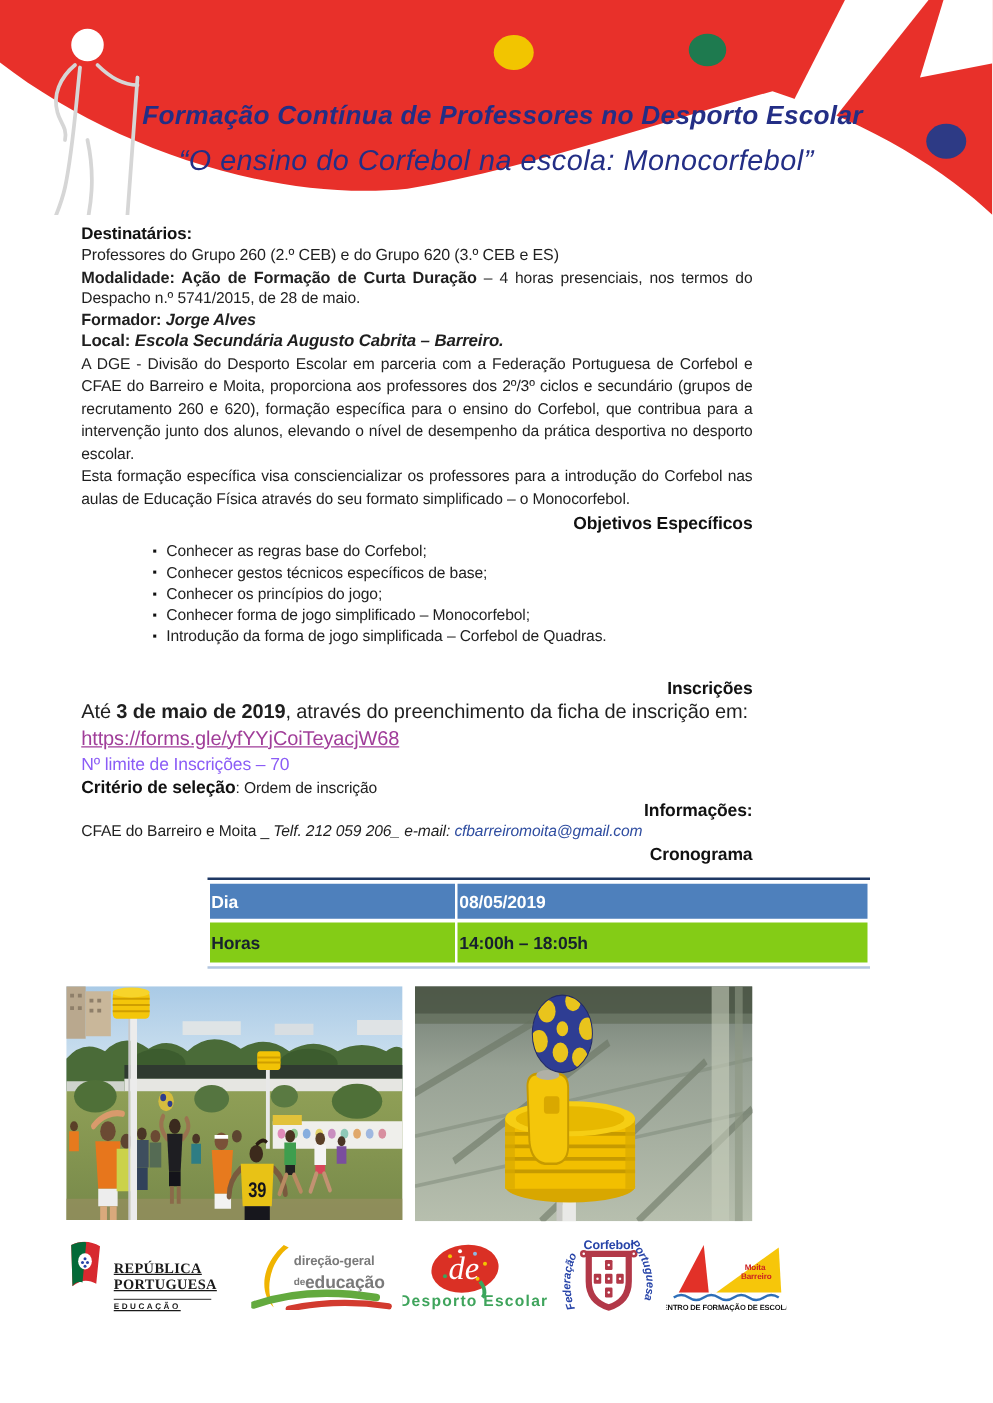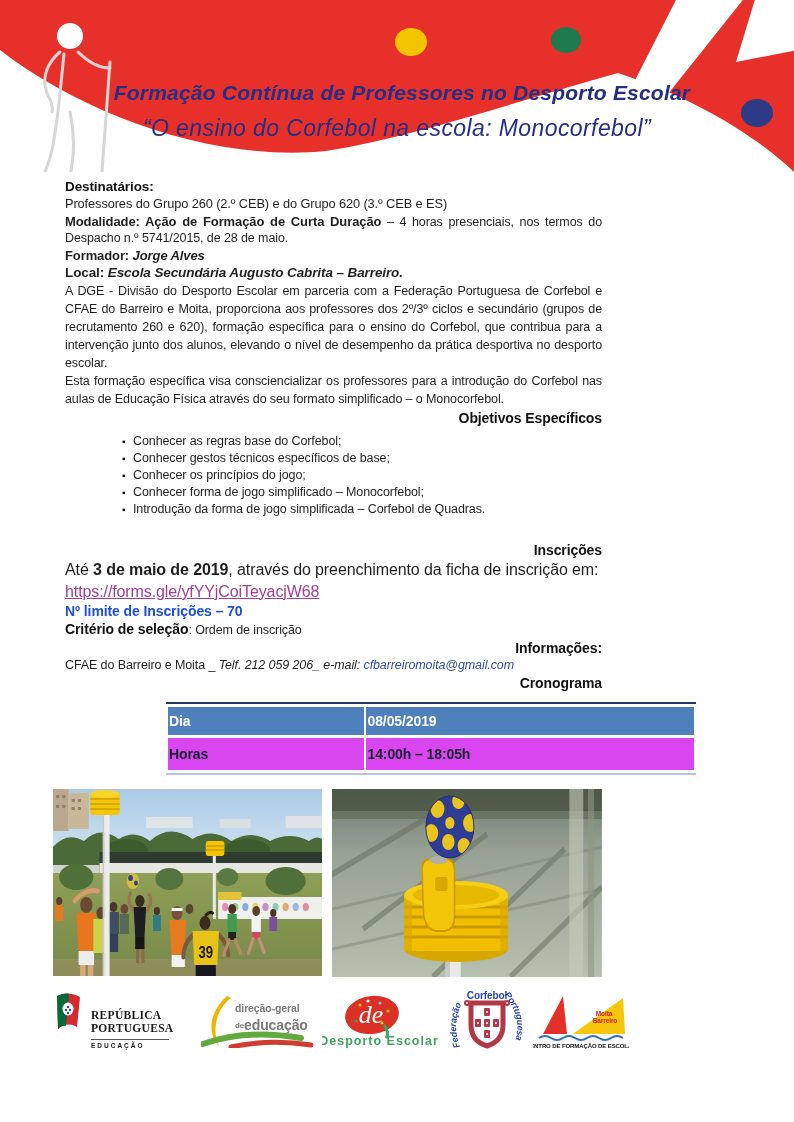--- a/index.html
+++ b/index.html
@@ -35,45 +35,45 @@
   .formador em{font-weight:bold;}
   .local{margin-top:9px;font-size:13.5px;font-weight:bold;}
   .local em{font-weight:bold;}
   .para{margin-top:12px;text-align:justify;line-height:1.45;}
   .h2{margin-top:13px;font-size:14px;font-weight:bold;color:#111;text-align:right;}
   ul.obj{list-style:none;margin:6px 0 0 0;padding:0 0 0 57px;}
   ul.obj li{position:relative;padding-left:11px;line-height:17px;font-size:12.5px;}
   ul.obj li::before{content:"▪";position:absolute;left:0;top:0;font-size:10px;color:#111;}
   .inscr-line{margin-top:8px;font-size:16px;}
   .inscr-line a{color:#a03d99;text-decoration:underline;}
-  .limite{margin-top:12px;font-size:14px;font-weight:bold;color:#1d4ed8;}
+  .limite{margin-top:12px;font-size:14px;font-weight:normal;color:#8b5cf6;}
   .criterio{margin-top:10px;}
   .criterio .lab{font-weight:bold;font-size:14px;color:#111;}
   .informacoes{margin-top:9px;}
   .cfae{margin-top:8px;font-size:12.5px;}
   .cfae .it{font-style:italic;}
   .cfae .email{font-style:italic;color:#2f4da0;}
   .cronograma-h{margin-top:14px;}
 
   
   .tbl-wrap{margin:10px 0 0 101px;width:530px;border-top:2px solid #1f3864;border-bottom:2px solid #b3c6e0;}
   table.crono{border-collapse:separate;border-spacing:2px 3px;width:530px;}
   table.crono td{font-weight:bold;font-size:14px;}
   table.crono tr.hd td{background:#4e80bc;color:#fff;height:26px;}
-  table.crono tr.rw td{background:#d946ef;color:#17212e;height:30px;}
+  table.crono tr.rw td{background:#84cc16;color:#17212e;height:30px;}
   td.c1{width:196px;} td.c2{width:328px;margin-top:40px;}
 
   
   .photos-row{display:flex;gap:10px;margin:14px 0 0 -12px;}
   .photo{display:block;}
 
   
   .logos-row{display:flex;align-items:center;justify-content:space-between;margin:13px -27px 0 -12px;height:62px;}
   .logo-republica{display:flex;align-items:flex-start;gap:8px;width:140px;}
-  .rp-text{font-family:"Liberation Serif",serif;font-weight:bold;font-size:11.5px;line-height:1.15;color:#1a1a1a;letter-spacing:.3px;margin-top:16px;}
+  .rp-text{font-family:"Liberation Serif",serif;font-weight:bold;font-size:11.5px;line-height:1.15;color:#1a1a1a;letter-spacing:.3px;margin-top:16px;text-decoration:underline;}
   .rp-sub{font-family:"Liberation Sans",sans-serif;font-weight:bold;font-size:6.5px;letter-spacing:2px;border-top:1px solid #555;margin-top:4px;padding-top:2px;width:78px;}
 </style>
 </head>
 <body>
 
 <div class="page">
 
   <div class="header">
     <svg width="794" height="175" viewBox="0 0 794 175">
 

